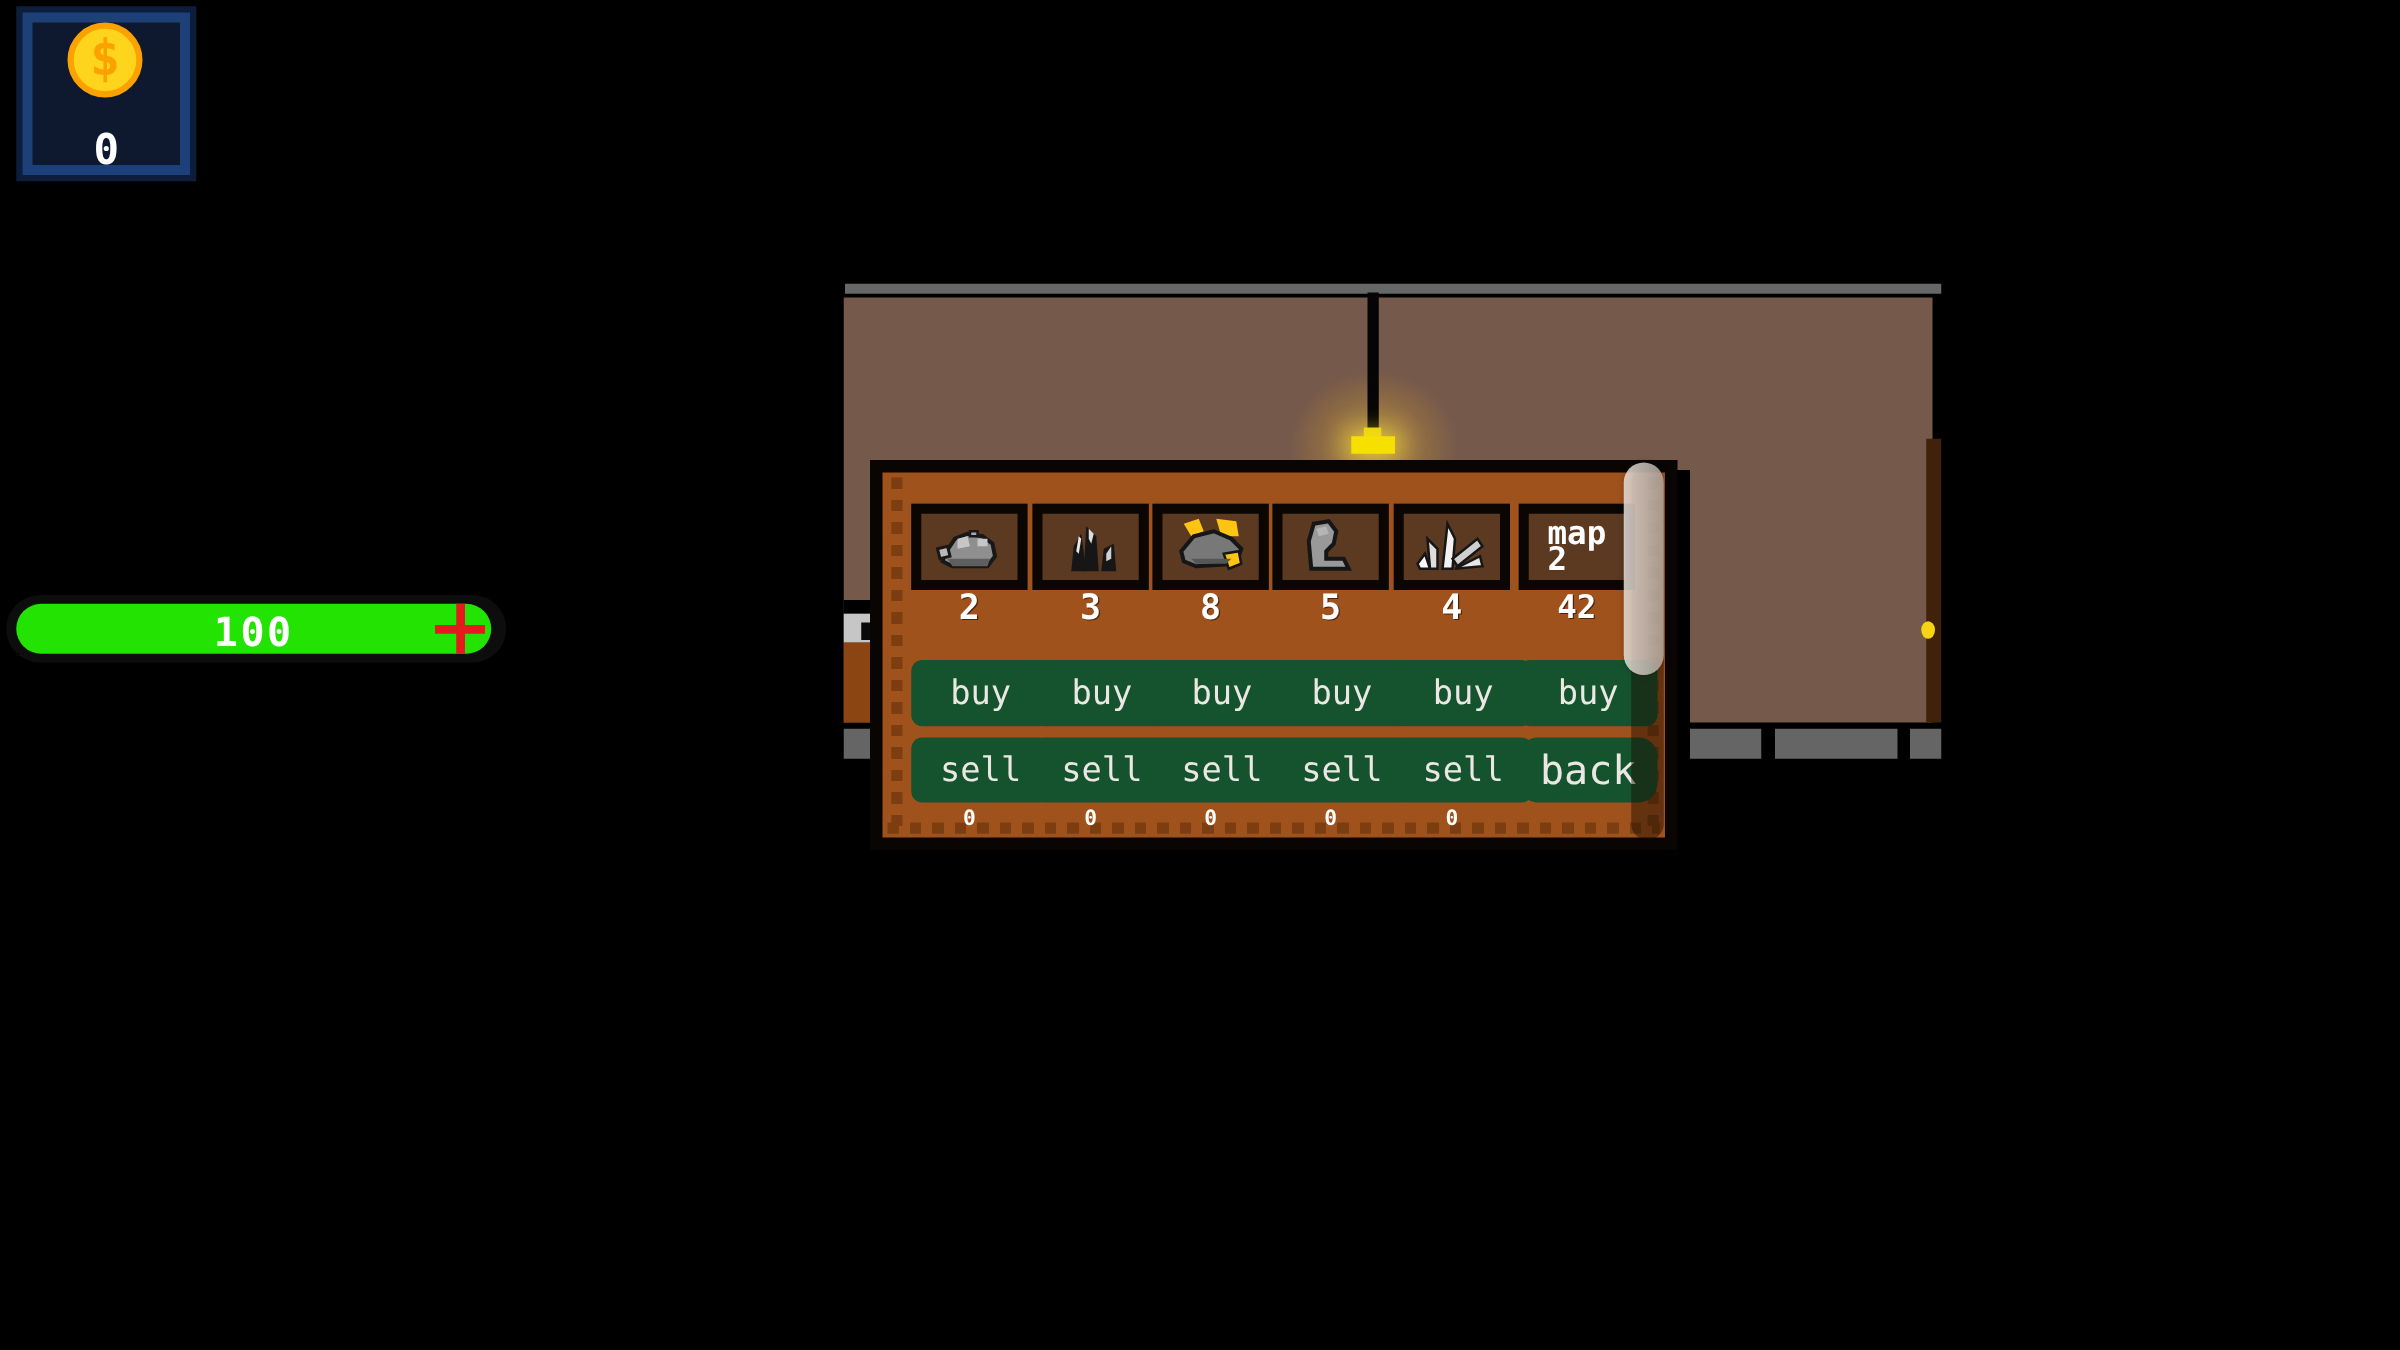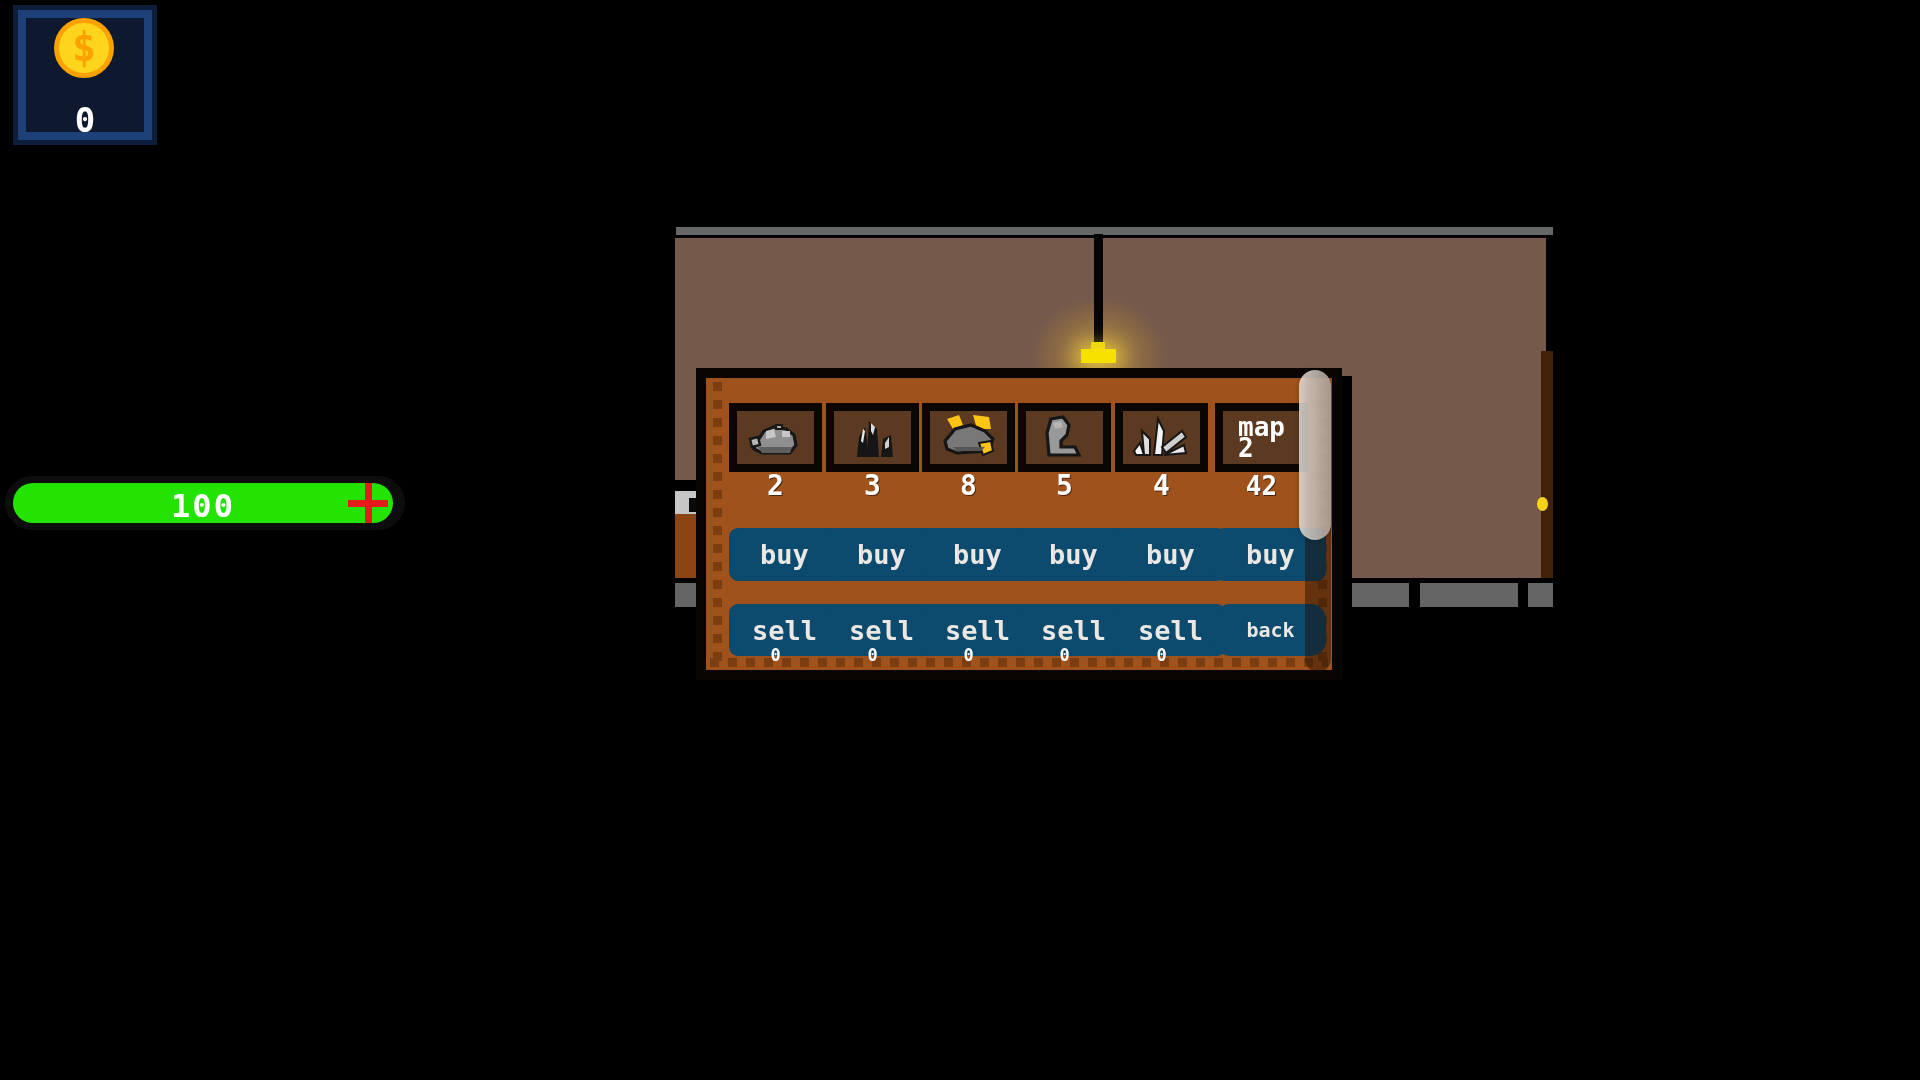--- a/index.html
+++ b/index.html
@@ -57,26 +57,26 @@
     background:repeating-linear-gradient(90deg,#7c3e10 0 9px,rgba(0,0,0,0) 9px 18px);}
 
   .shop-col{position:absolute;top:0;width:93px;height:100%;}
   .c1{left:33px;}.c2{left:130px;}.c3{left:226px;}.c4{left:322px;}.c5{left:419px;}.c6{left:519px;}
 
   .slot{position:absolute;top:35px;left:0;width:93px;height:69px;box-sizing:border-box;
         border:8px solid #0b0601;background:#5c3921;display:flex;align-items:center;justify-content:center;}
   .map-text{color:#fff;font-size:26px;line-height:21px;}
   .price{position:absolute;top:104px;left:0;width:93px;text-align:center;color:#fff;
          font-size:28px;line-height:28px;text-shadow:1px 1px 0 rgba(20,8,0,.6);}
-  .btn{position:absolute;left:0;width:111px;background:#0c4a6e;border-radius:9px;color:#ebe7e2;
-       font-family:"DejaVu Sans Mono",monospace;font-weight:bold;font-size:27px;
+  .btn{position:absolute;left:0;width:111px;background:#14532d;border-radius:9px;color:#ebe7e2;
+       font-family:"DejaVu Sans Mono",monospace;font-weight:normal;font-size:27px;
        display:flex;align-items:center;justify-content:center;cursor:pointer;border:none;}
   .btn-buy{top:160px;height:53px;}
-  .btn-sell,.btn-back{top:236px;height:52px;}
-  .btn-back{font-size:20px;border-radius:15px;}
+  .btn-sell,.btn-back{top:222px;height:52px;}
+  .btn-back{font-size:32px;border-radius:15px;}
   .count{position:absolute;top:277px;left:0;width:93px;text-align:center;color:#fff;font-size:17px;}
 
   .scroll-track{position:absolute;left:609px;top:4px;width:26px;height:300px;border-radius:13px;
                 background:rgba(28,12,3,.45);}
   .scroll-thumb{position:absolute;left:603px;top:2px;width:32px;height:170px;border-radius:16px;
                 background:linear-gradient(90deg,rgba(224,216,210,.88),rgba(186,176,168,.8));
                 box-shadow:0 0 5px rgba(0,0,0,.25);}
   svg{display:block;}
 </style>
 </head>

